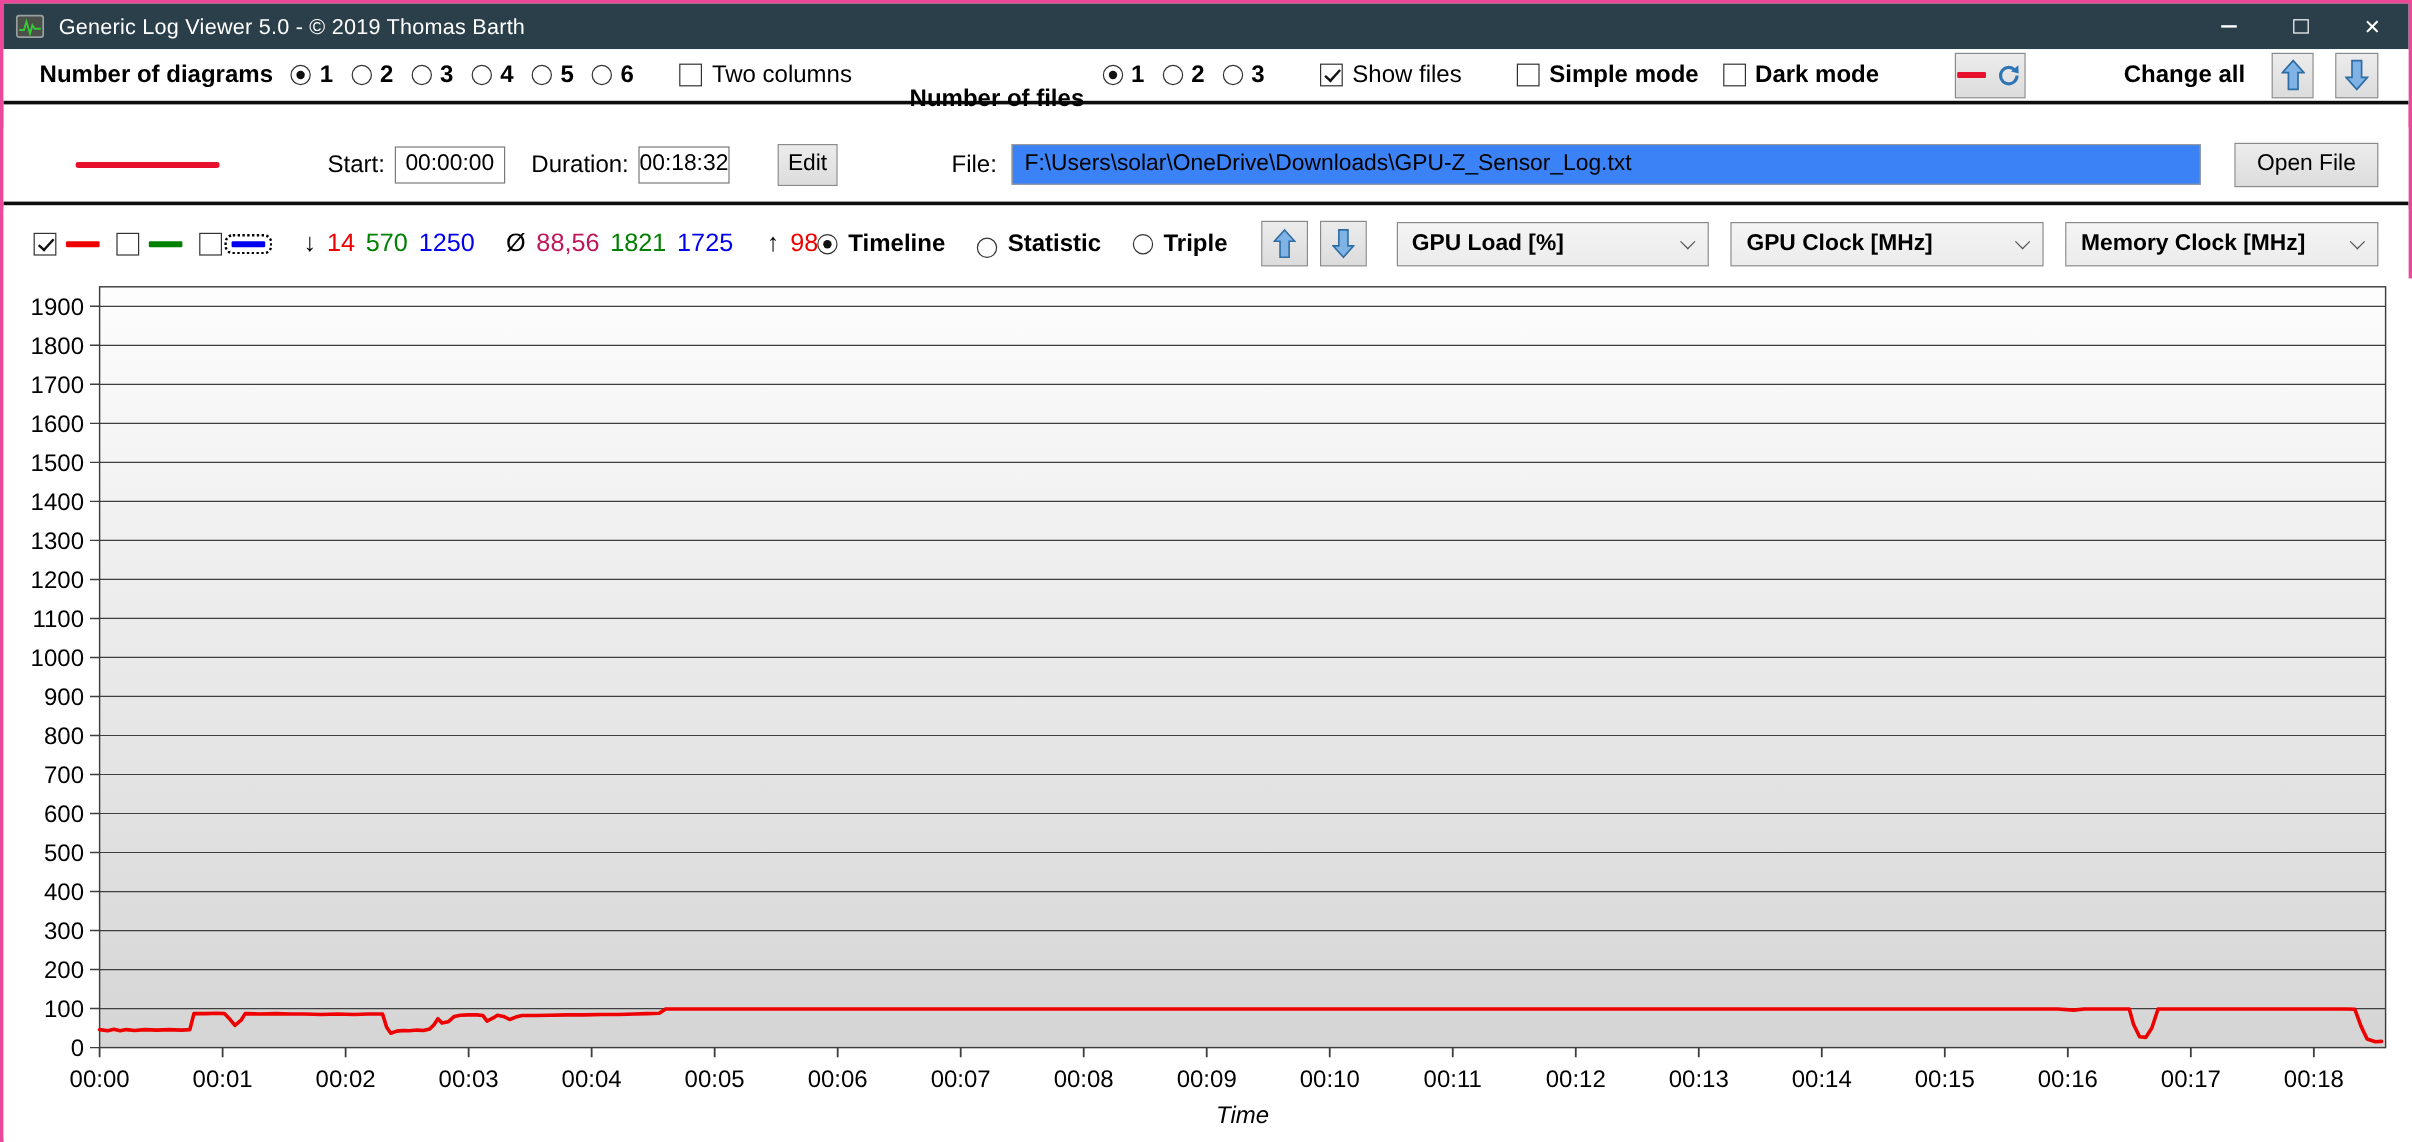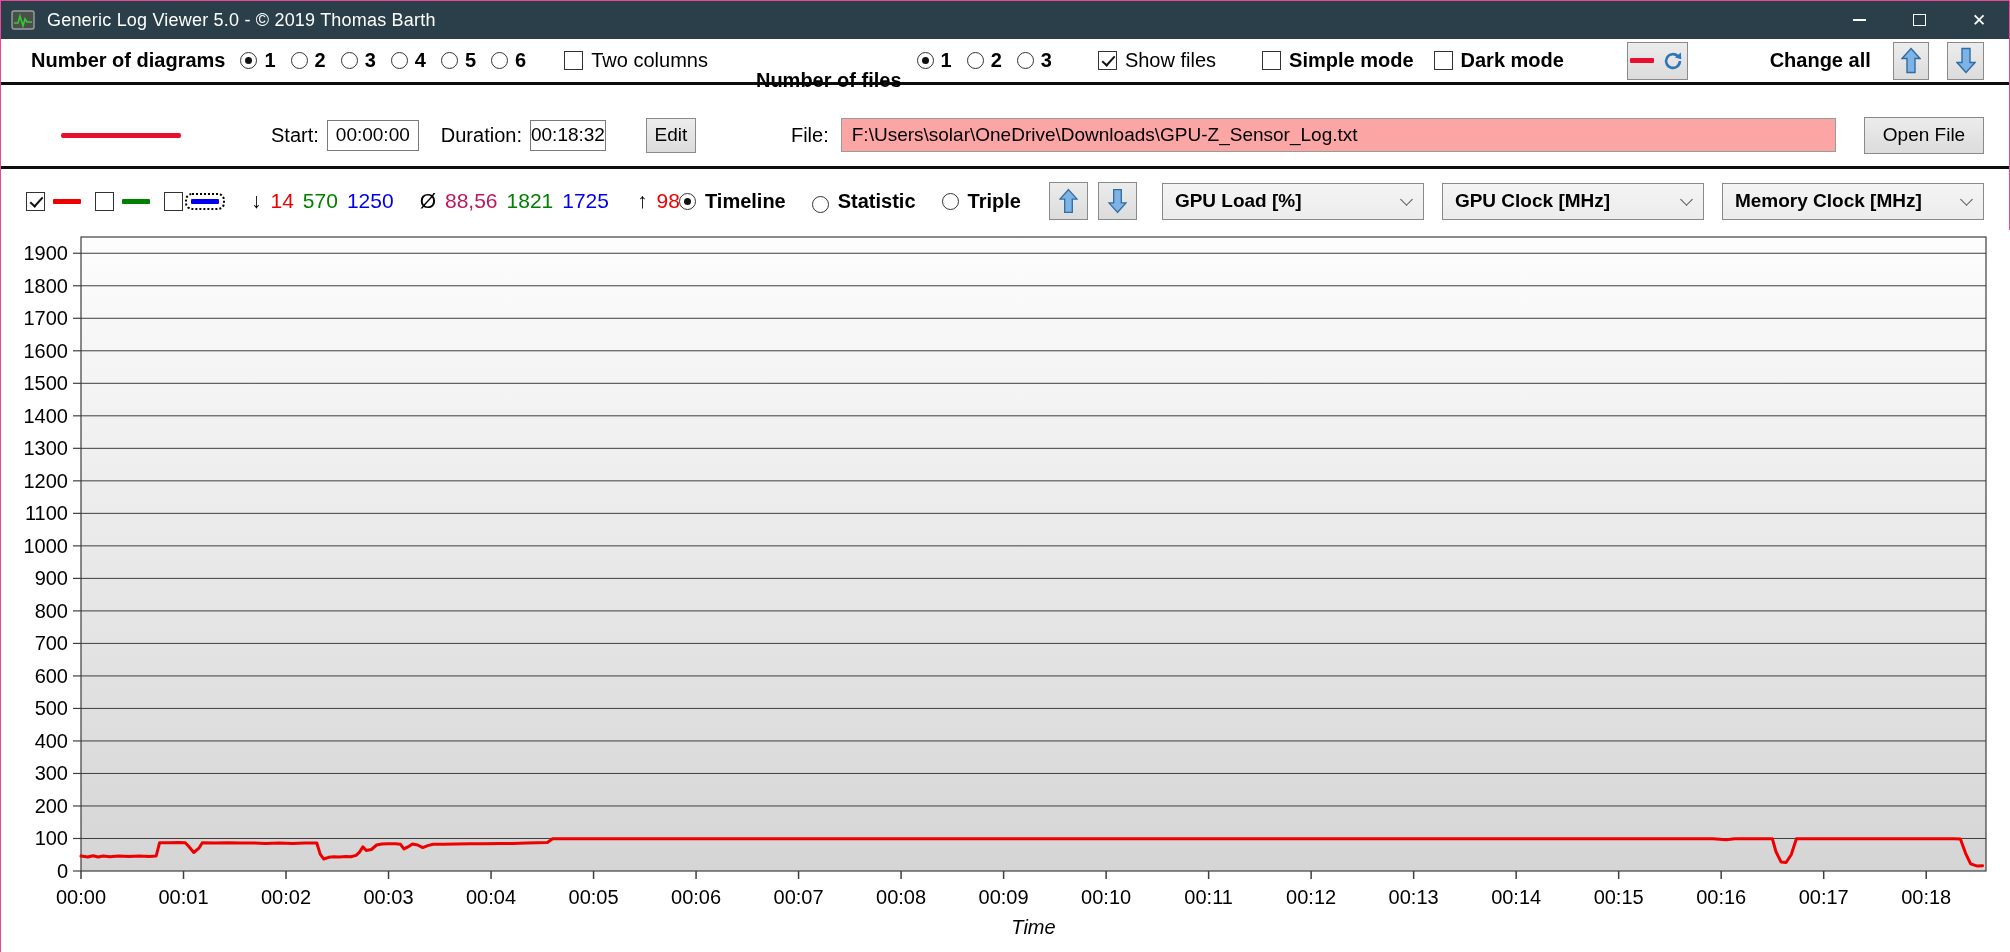--- a/index.html
+++ b/index.html
@@ -1,17 +1,17 @@
 <!DOCTYPE html>
 <html><head>
 <meta charset="utf-8">
 <style>
   * { margin:0; padding:0; box-sizing:border-box; }
   html,body { width:2010px; height:952px; font-family:"Liberation Sans","DejaVu Sans",sans-serif; background:#fff; overflow:hidden; }
-  .window { position:relative; width:2010px; height:952px; border:1px solid #ec4899; background:#fff; }
+  .window { position:relative; width:2010px; height:952px; border:3px solid #ec4899; background:#fff; }
 
   
   .titlebar { position:absolute; top:0; left:0; right:0; height:38px; background:#2B3F4A; display:flex; align-items:center; padding-left:10px; }
   .app-icon { width:24px; height:24px; margin-right:12px; display:inline-flex; }
   .title-text { color:#fff; font-size:18px; letter-spacing:.2px; }
   .win-controls { margin-left:auto; display:flex; height:38px; }
   .win-btn { width:60px; height:38px; display:flex; align-items:center; justify-content:center; color:#fff; cursor:default; }
   .glyph-min { width:13px; height:2px; background:#fff; display:block; }
   .glyph-max { width:13px; height:12px; border:1.6px solid #fff; display:block; }
   .glyph-close { font-size:17px; line-height:1; }
@@ -35,21 +35,21 @@
   .chk-group { display:inline-flex; align-items:center; gap:8px; }
 
   .btn { background:linear-gradient(#ececec,#dcdcdc); border:1px solid #8a8a8a; display:inline-flex; align-items:center; justify-content:center; font-size:19px; color:#000; cursor:default; }
   .icon-btn { width:48px; height:38px; }
   .refresh-btn { width:80px; height:38px; gap:8px; }
   .red-dash { width:24px; height:5px; background:#e8112d; border-radius:1px; }
 
   
   .sample-line { width:120px; height:5px; border-radius:2px; margin-left:30px; }
   .tinput { height:31px; border:1px solid #7a7a7a; font-size:19px; font-family:inherit; text-align:center; color:#000; background:#fff; }
-  .file-input { flex:1 1 auto; height:34px; border:1px solid #9a9a9a; font-size:19px; font-family:inherit; padding:0 10px; color:#000; background:#fca5a5; }
+  .file-input { flex:1 1 auto; height:34px; border:1px solid #9a9a9a; font-size:19px; font-family:inherit; padding:0 10px; color:#000; background:#3b82f6; }
 
   
   .swatch { width:28px; height:5px; border-radius:1px; display:inline-block; flex:none; }
   .focus-dotted { outline:2px dotted #000; outline-offset:4px; }
   .stats { font-size:21px; white-space:nowrap; display:inline-flex; gap:9px; align-items:center; }
   .stat-sym { color:#000; }
   .max-clip { width:48px; overflow:hidden; display:inline-flex; gap:9px; align-items:center; flex:none; }
   .mode-opt { display:inline-flex; align-items:center; gap:9px; }
   .select { width:294px; height:37px; background:linear-gradient(#f4f4f4,#ececec); border:1px solid #8a8a8a; display:inline-flex; align-items:center; padding:0 12px; font-weight:bold; font-size:19px; justify-content:space-between; cursor:default; }
   .chev { width:9px; height:9px; border-right:1.7px solid #555; border-bottom:1.7px solid #555; transform:rotate(45deg); margin-top:-4px; flex:none; }

